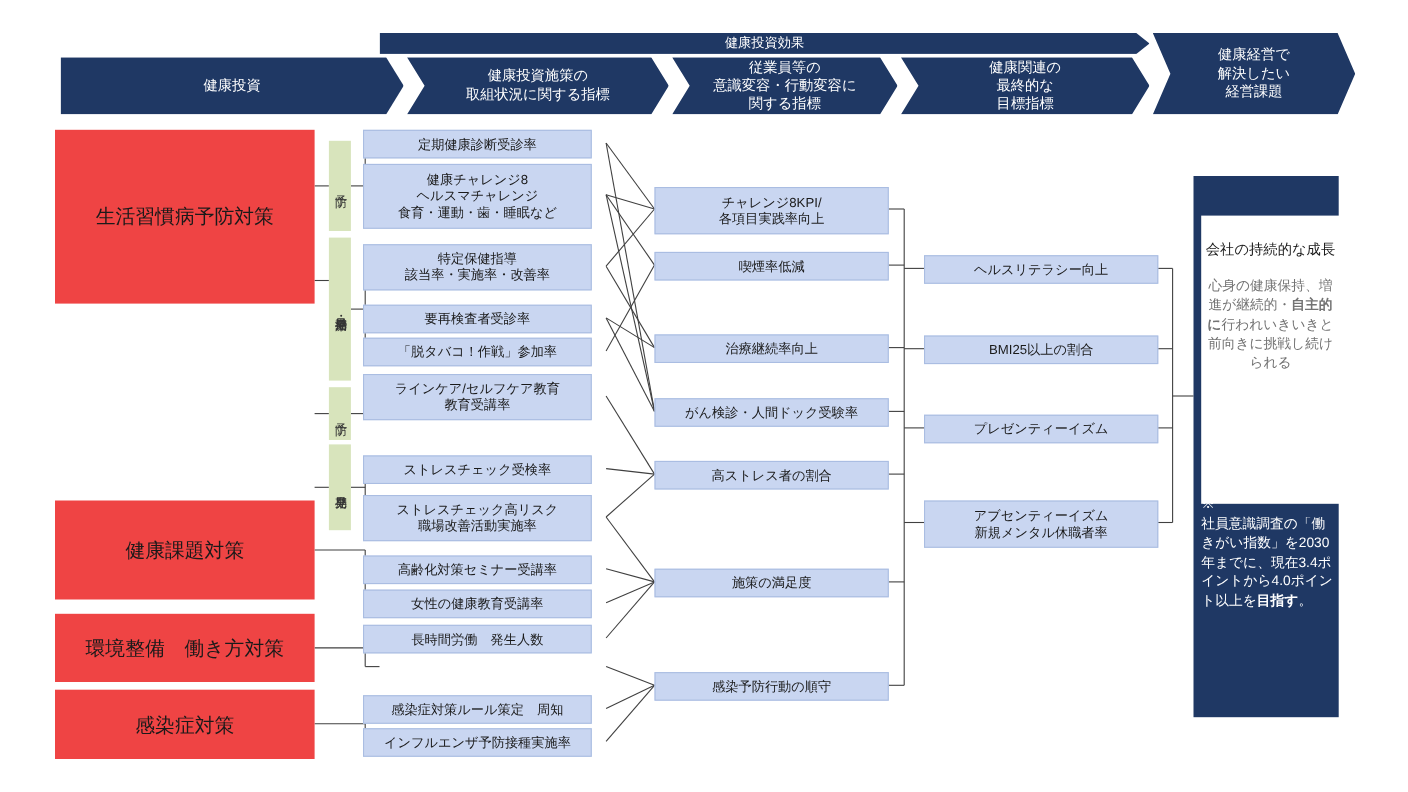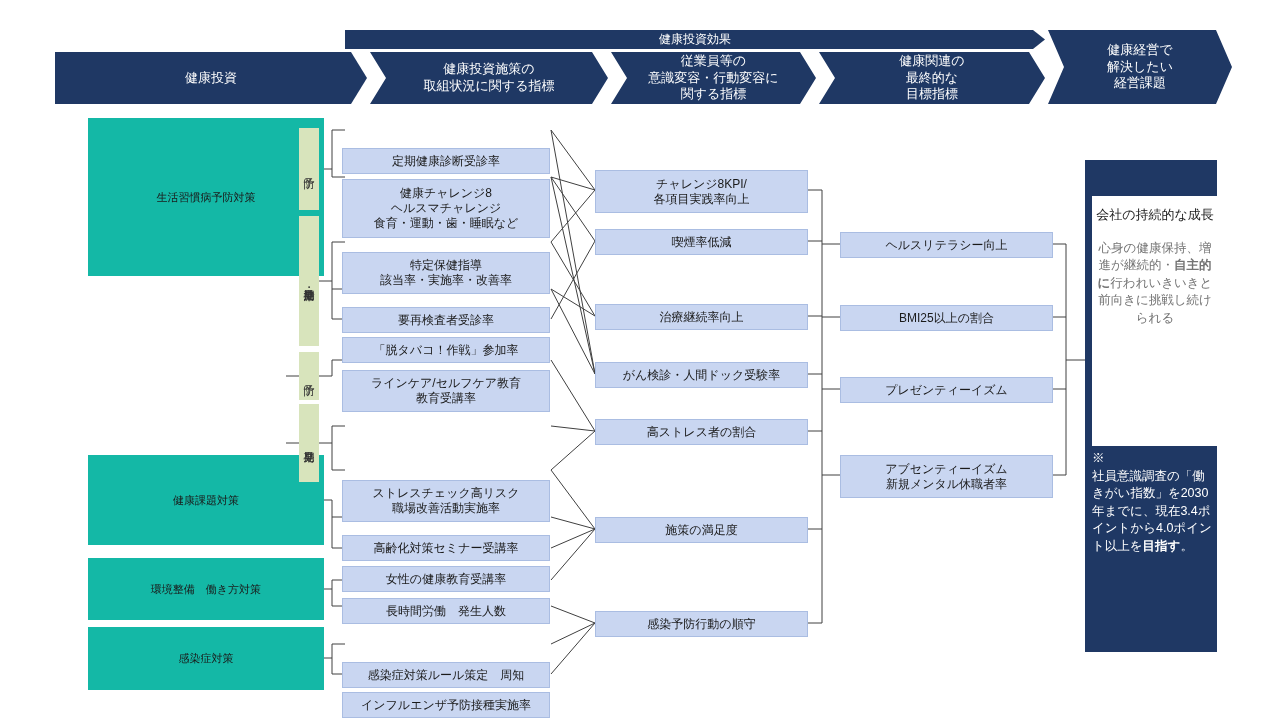--- a/index.html
+++ b/index.html
@@ -5,30 +5,30 @@
   html,body{margin:0;padding:0;background:#ffffff;}
   body{font-family:"Liberation Sans",sans-serif;}
   #canvas{position:relative;width:1280px;height:720px;background:#ffffff;overflow:hidden;}
   .abs{position:absolute;}
   .navy{background:#1f3864;color:#ffffff;}
   .hdr{display:flex;align-items:center;justify-content:center;text-align:center;white-space:pre-line;font-size:13px;line-height:1.3;}
   .chev-first{clip-path:polygon(0 0,calc(100% - 16px) 0,100% 50%,calc(100% - 16px) 100%,0 100%);}
   .chev{clip-path:polygon(0 0,calc(100% - 16px) 0,100% 50%,calc(100% - 16px) 100%,0 100%,16px 50%);}
   .banner{clip-path:polygon(0 0,calc(100% - 12px) 0,100% 50%,calc(100% - 12px) 100%,0 100%);font-size:12px;}
   .box{display:flex;align-items:center;justify-content:center;text-align:center;white-space:pre-line;}
-  .cat{left:50px;width:236px;background:#14b8a6;font-size:11px;color:#1a1a1a;margin-left:38px;}
+  .cat{left:50px;width:236px;background:#ef4444;font-size:18px;color:#1a1a1a;}
   .small{background:#c9d6f1;border:1px solid #aabde2;font-size:12px;color:#1a1a1a;line-height:1.25;}
-  .b2{left:342px;width:206px;margin-top:30px;}
+  .b2{left:330px;width:206px;}
   .b3{left:595px;width:211px;}
   .b4{left:840px;width:211px;}
   .tag{left:299px;width:20px;background:#d8e4bc;color:#333333;font-size:11px;writing-mode:vertical-rl;text-orientation:upright;display:flex;align-items:center;justify-content:center;line-height:1.1;}
   #connector-svg{position:absolute;left:0;top:0;width:1280px;height:720px;pointer-events:none;}
   #connector-svg line{stroke:#404040;stroke-width:1;}
   .goal-panel{background:#1f3864;}
-  .goal-white{position:absolute;left:7px;top:36px;width:118px;height:240px;background:#ffffff;padding:10px 4px 0 4px;}
+  .goal-white{position:absolute;left:7px;top:36px;width:118px;height:240px;background:#ffffff;padding:22px 4px 0 4px;}
   .goal-title{text-align:center;font-size:13px;color:#1a1a1a;line-height:1.35;}
   .goal-body{margin-top:16px;text-align:center;font-size:12.5px;color:#737373;line-height:1.4;}
   .goal-note{position:absolute;left:7px;top:290px;width:120px;color:#ffffff;font-size:12.5px;line-height:1.4;white-space:pre-line;text-align:left;}
 </style>
 </head>
 <body>
 
 <div id="canvas">
 
   <svg id="connector-svg">
@@ -131,20 +131,21 @@
   <div class="abs box small b2" style="top:118px;height:24px">定期健康診断受診率</div>
   <div class="abs box small b2" style="top:149px;height:57px">健康チャレンジ8
 ヘルスマチャレンジ
 食育・運動・歯・睡眠など</div>
   <div class="abs box small b2" style="top:222px;height:40px">特定保健指導
 該当率・実施率・改善率</div>
   <div class="abs box small b2" style="top:277px;height:24px">要再検査者受診率</div>
   <div class="abs box small b2" style="top:307px;height:24px">「脱タバコ！作戦」参加率</div>
   <div class="abs box small b2" style="top:340px;height:40px">ラインケア/セルフケア教育
 教育受講率</div>
+  <div class="abs box small b2" style="top:414px;height:24px">ストレスチェック受検率</div>
   <div class="abs box small b2" style="top:450px;height:40px">ストレスチェック高リスク
 職場改善活動実施率</div>
   <div class="abs box small b2" style="top:505px;height:24px">高齢化対策セミナー受講率</div>
   <div class="abs box small b2" style="top:536px;height:24px">女性の健康教育受講率</div>
   <div class="abs box small b2" style="top:568px;height:24px">長時間労働　発生人数</div>
   <div class="abs box small b2" style="top:632px;height:24px">感染症対策ルール策定　周知</div>
   <div class="abs box small b2" style="top:662px;height:24px">インフルエンザ予防接種実施率</div>
 
   <div class="abs box small b3" style="top:170px;height:41px">チャレンジ8KPI/
 各項目実践率向上</div>

